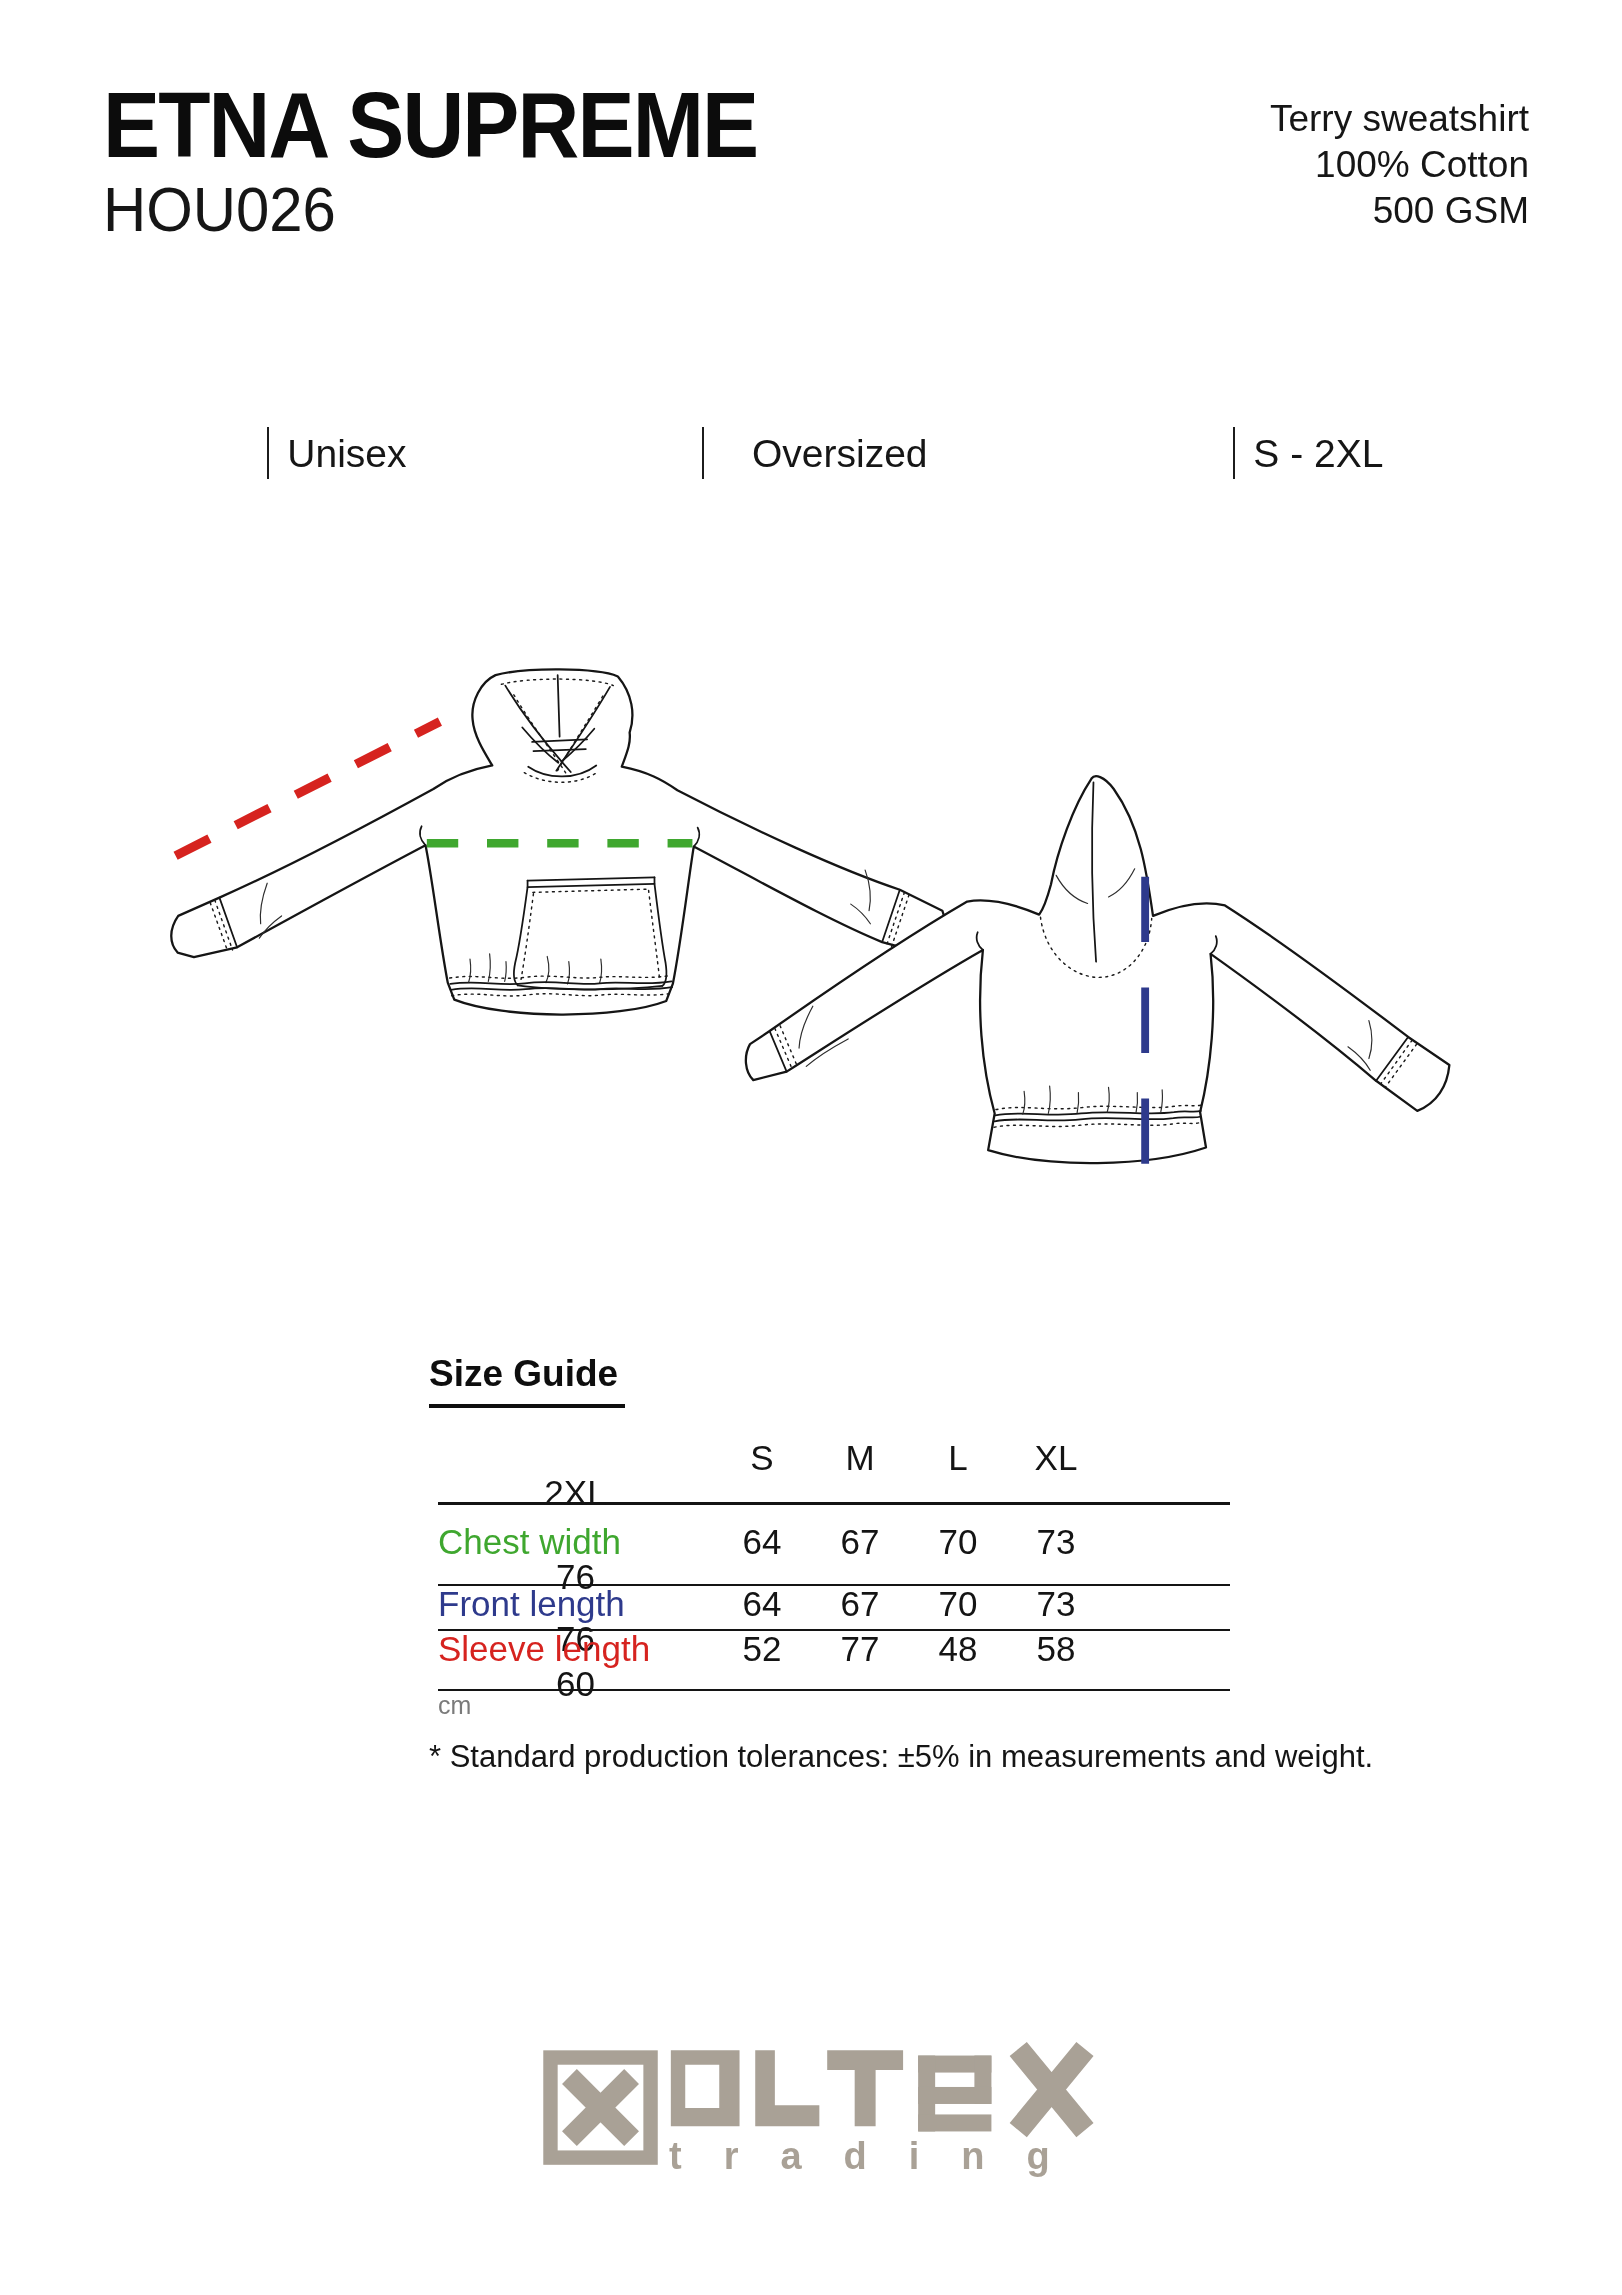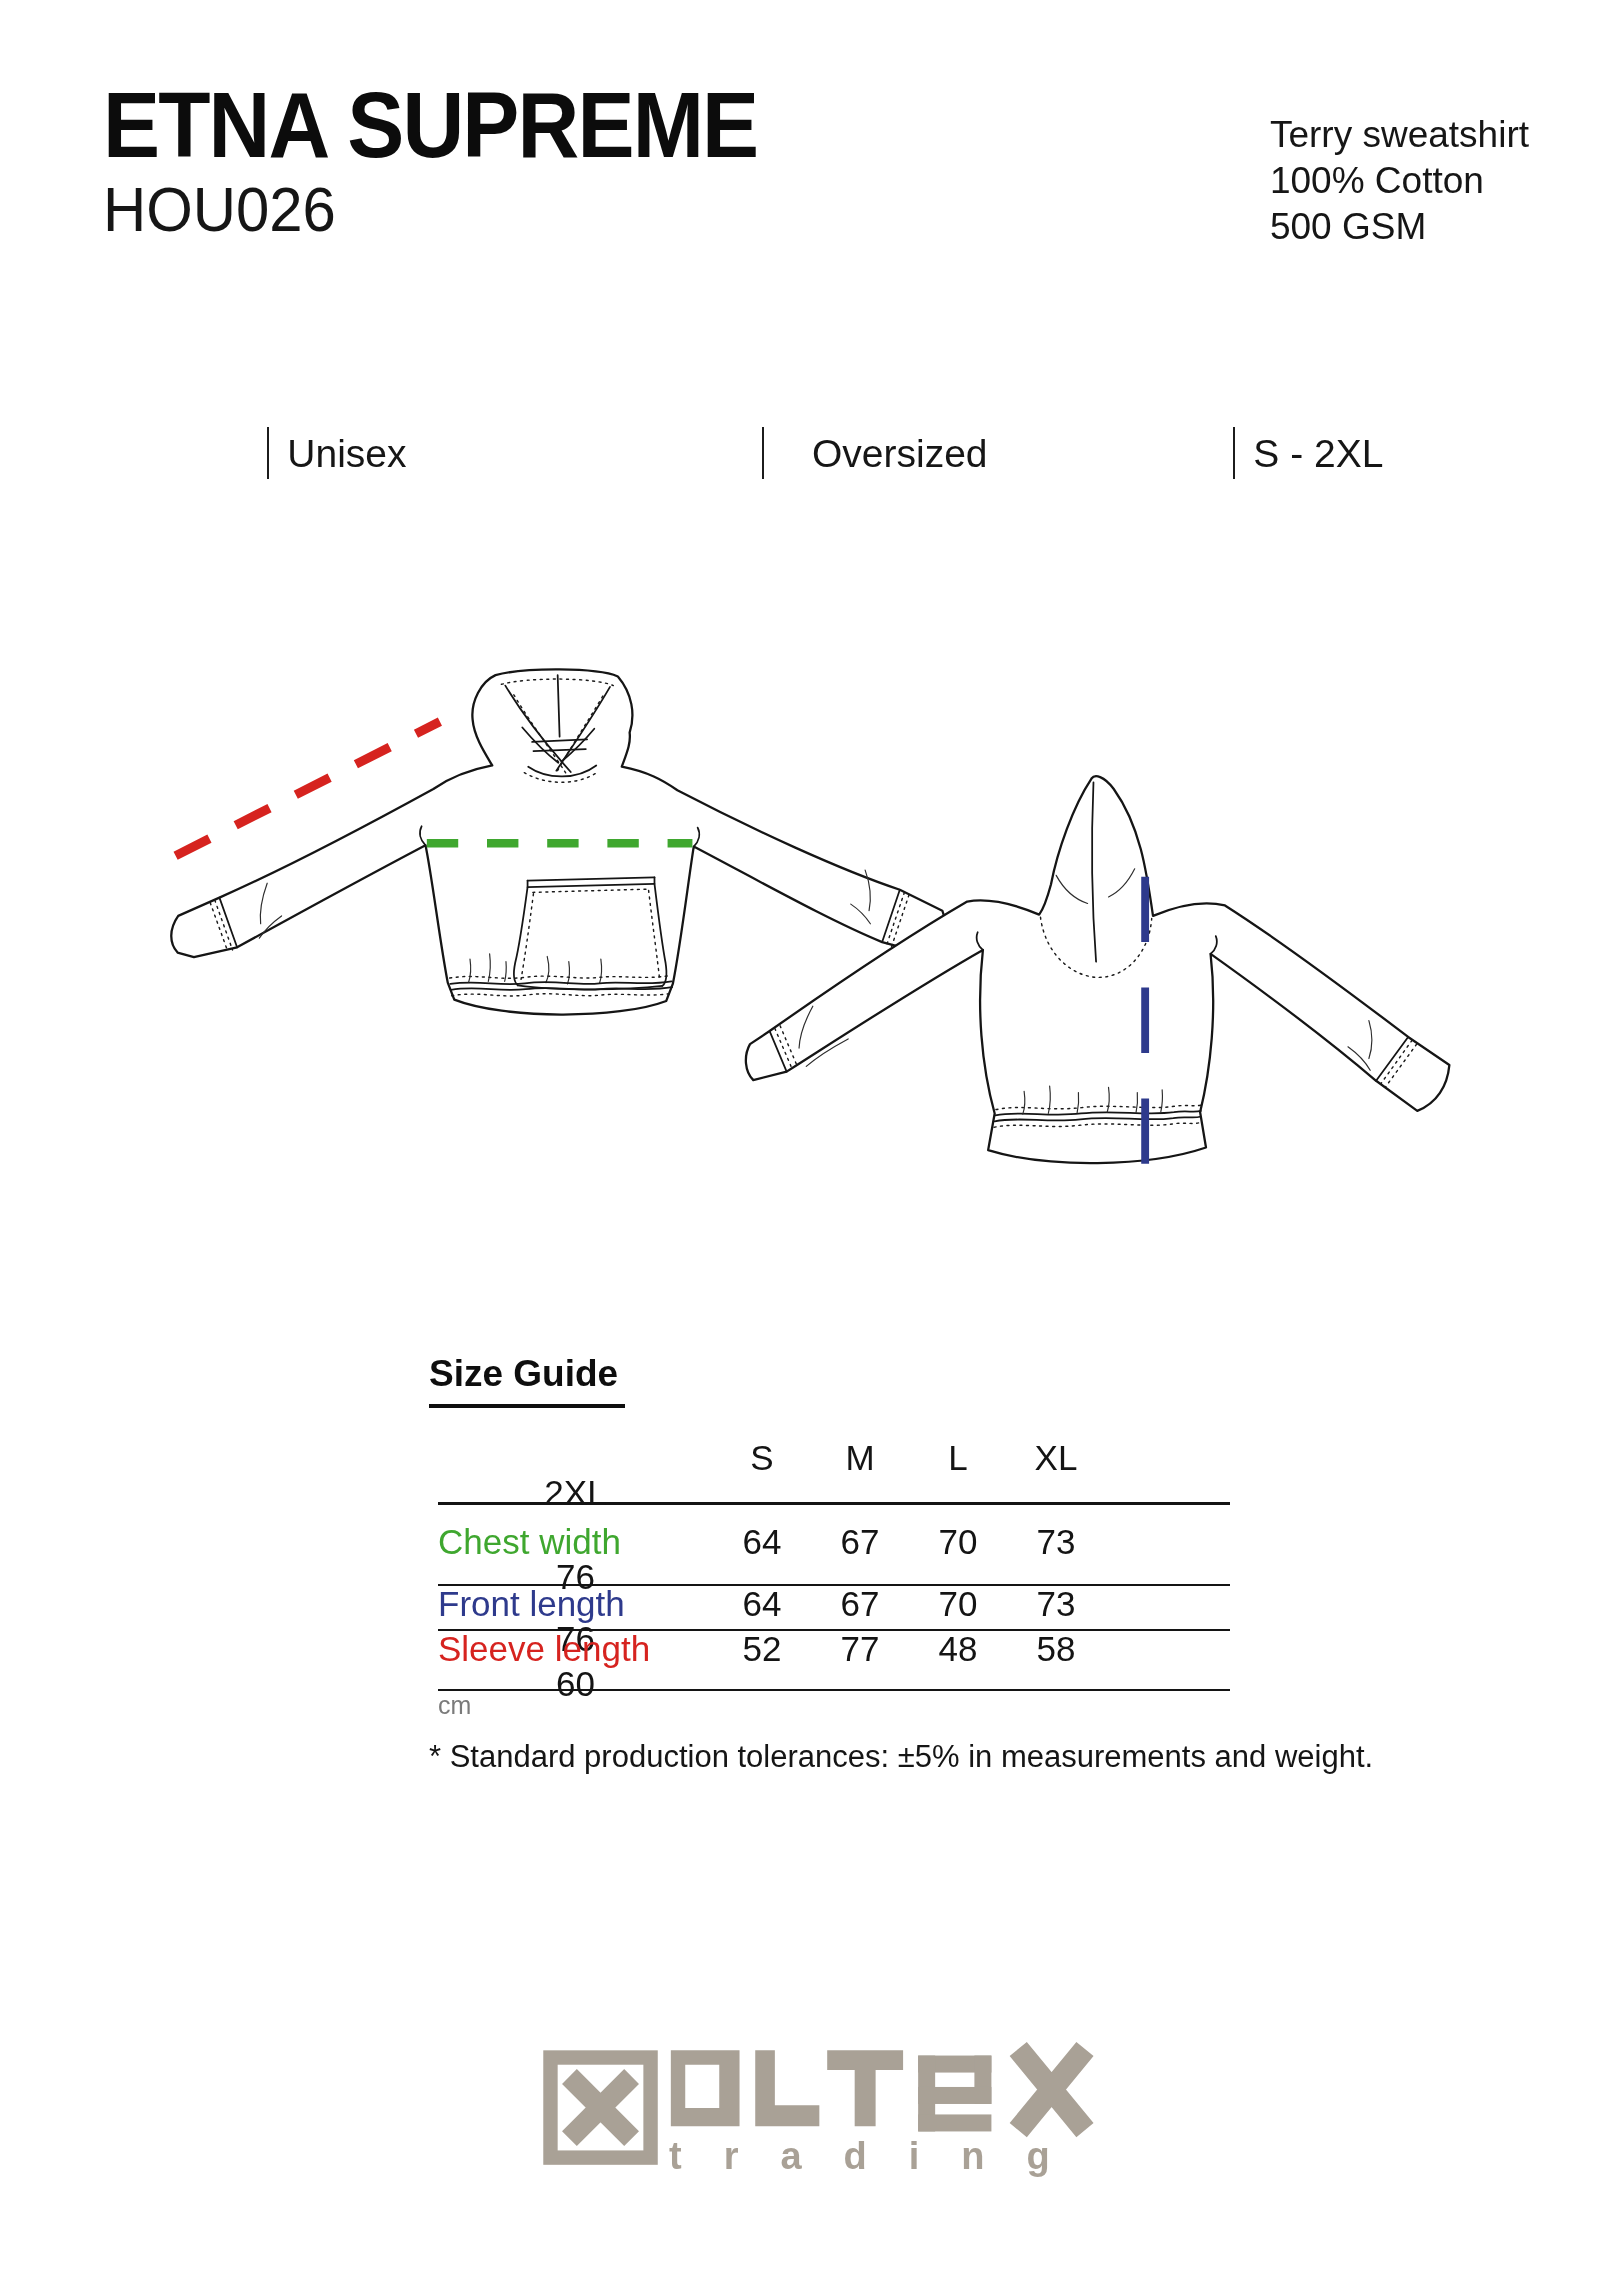--- a/index.html
+++ b/index.html
@@ -4,21 +4,21 @@
 <style>
   html,body{margin:0;padding:0;background:#ffffff;}
   .page{position:relative;width:1623px;height:2295px;background:#fff;overflow:hidden;
         font-family:"Liberation Sans","DejaVu Sans",sans-serif;color:#141414;}
   .abs{position:absolute;line-height:1;white-space:nowrap;}
 
   
   .title{left:103px;top:79px;font-size:92px;font-weight:bold;letter-spacing:-2px;
          transform:scaleX(.93);transform-origin:left top;color:#0c0c0c;}
   .code{left:103px;top:178px;font-size:63px;font-weight:400;transform:scaleX(.95);transform-origin:left top;color:#161616;}
-  .specs{right:94px;top:96px;font-size:37px;line-height:46px;text-align:left;color:#161616;margin-top:16px;}
+  .specs{right:94px;top:96px;font-size:37px;line-height:46px;text-align:right;color:#161616;}
 
   
   .attr{top:400px;height:52px;display:flex;align-items:center;border-left:2.6px solid #1c1c1c;
         padding-left:18.3px;font-size:39px;color:#161616;margin-top:27px;}
 
   
   .art{position:absolute;left:0;top:0;width:1623px;height:2295px;}
   .o{fill:#ffffff;stroke:#151515;stroke-width:3.5;stroke-linejoin:round;stroke-linecap:round;}
   .d{fill:none;stroke:#151515;stroke-width:2.7;stroke-linecap:round;}
   .dt{fill:none;stroke:#1a1a1a;stroke-width:2.2;stroke-dasharray:3 7;stroke-linecap:round;}
@@ -154,21 +154,21 @@
   <div class="abs code">HOU026</div>
   <div class="abs specs">
     <div>Terry sweatshirt</div>
     <div>100% Cotton</div>
     <div>500 GSM</div>
   </div>
 
   <div class="abs attr" style="left:267px;">
     <span>Unisex</span>
   </div>
-  <div class="abs attr" style="left:762px;padding-left:48px;">
+  <div class="abs attr" style="left:702px;padding-left:48px;">
     <span>Oversized</span>
   </div>
   <div class="abs attr" style="left:1233px;">
     <span>S - 2XL</span>
   </div>
 
   <div class="abs sg-title">Size Guide</div>
   <div class="abs sg-underline"></div>
 
   <div class="abs tbl">

